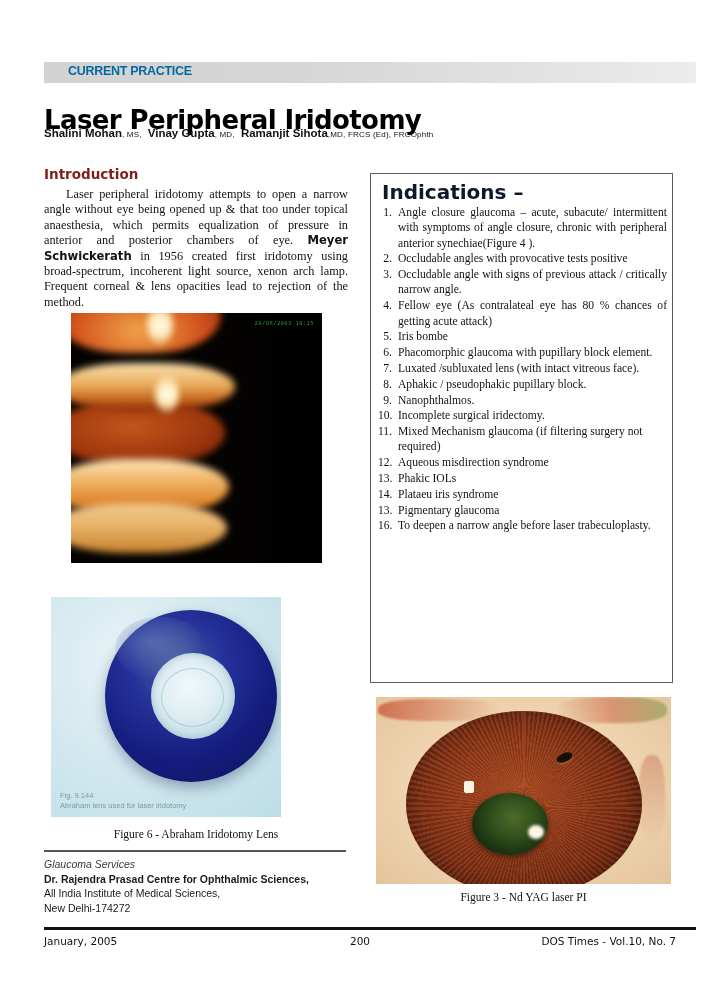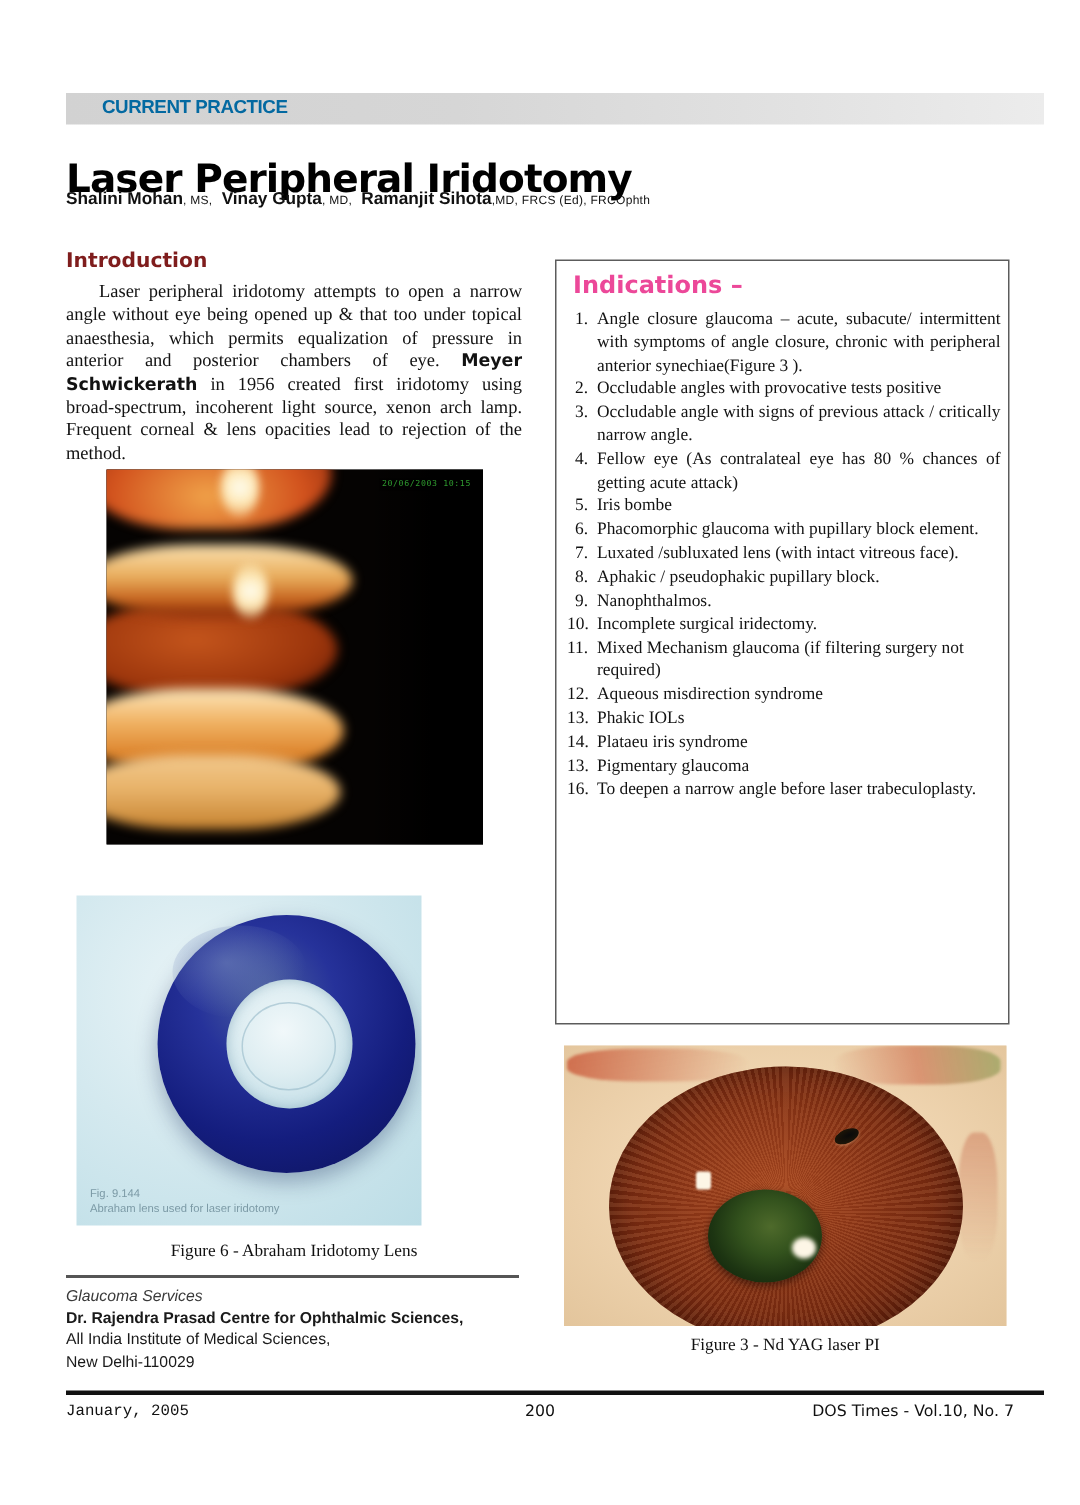--- a/index.html
+++ b/index.html
@@ -220,22 +220,22 @@
     width: 303px; height: 510px;
     border: 1.5px solid #5c5c5c;
     box-sizing: border-box;
     background: #fff;
   }
   .ind-title {
     position: absolute;
     left: 382px; top: 180px;
     font-family: "DejaVu Sans", sans-serif;
     font-weight: bold;
-    font-size: 16px;
-    color: #ec4899;
+    font-size: 20px;
+    color: #0f172a;
   }
   .ind-list {
     position: absolute;
     left: 378px; top: 205px;
     width: 289px;
     font-family: "Liberation Serif", serif;
     font-size: 11.6px;
     line-height: 15.3px;
     color: #121212;
   }
@@ -335,21 +335,21 @@
     background: #111;
   }
   .foot {
     position: absolute;
     top: 935px;
     font-family: "DejaVu Sans", sans-serif;
     font-size: 10.5px;
     color: #111;
     white-space: nowrap;
   }
-  #foot-left { left: 44px; font-family: Liberation Mono, monospace; }
+  #foot-left { left: 44px; }
   #foot-center { left: 0; width: 720px; text-align: center; }
   #foot-right { right: 44px; }
 </style>
 </head>
 <body>
 
 <div class="page">
 
   <div class="banner"></div>
   <div class="banner-label">CURRENT PRACTICE</div>
@@ -388,29 +388,29 @@
       <div>Abraham lens used for laser iridotomy</div>
     </div>
   </div>
   <div class="caption" id="cap2">Figure 6 - Abraham Iridotomy Lens</div>
 
   <div class="rule"></div>
   <div class="affil">
     <div class="it">Glaucoma Services</div>
     <div class="bd">Dr. Rajendra Prasad Centre for Ophthalmic Sciences,</div>
     <div>All India Institute of Medical Sciences,</div>
-    <div>New Delhi-110029</div>
+    <div>New Delhi-174272</div>
   </div>
 
   <div class="ind-box"></div>
   <div class="ind-title">Indications –</div>
   <div class="ind-list" id="indications-list">
       <div class="ind-item">
         <span class="ind-num">1.</span>
-        <span class="ind-txt just">Angle closure glaucoma – acute, subacute/ intermittent with symptoms of angle closure, chronic with peripheral anterior synechiae(Figure 3 ).</span>
+        <span class="ind-txt just">Angle closure glaucoma – acute, subacute/ intermittent with symptoms of angle closure, chronic with peripheral anterior synechiae(Figure 4 ).</span>
       </div>
       <div class="ind-item">
         <span class="ind-num">2.</span>
         <span class="ind-txt">Occludable angles with provocative tests positive</span>
       </div>
       <div class="ind-item">
         <span class="ind-num">3.</span>
         <span class="ind-txt just">Occludable angle with signs of previous attack / critically narrow angle.</span>
       </div>
       <div class="ind-item">

